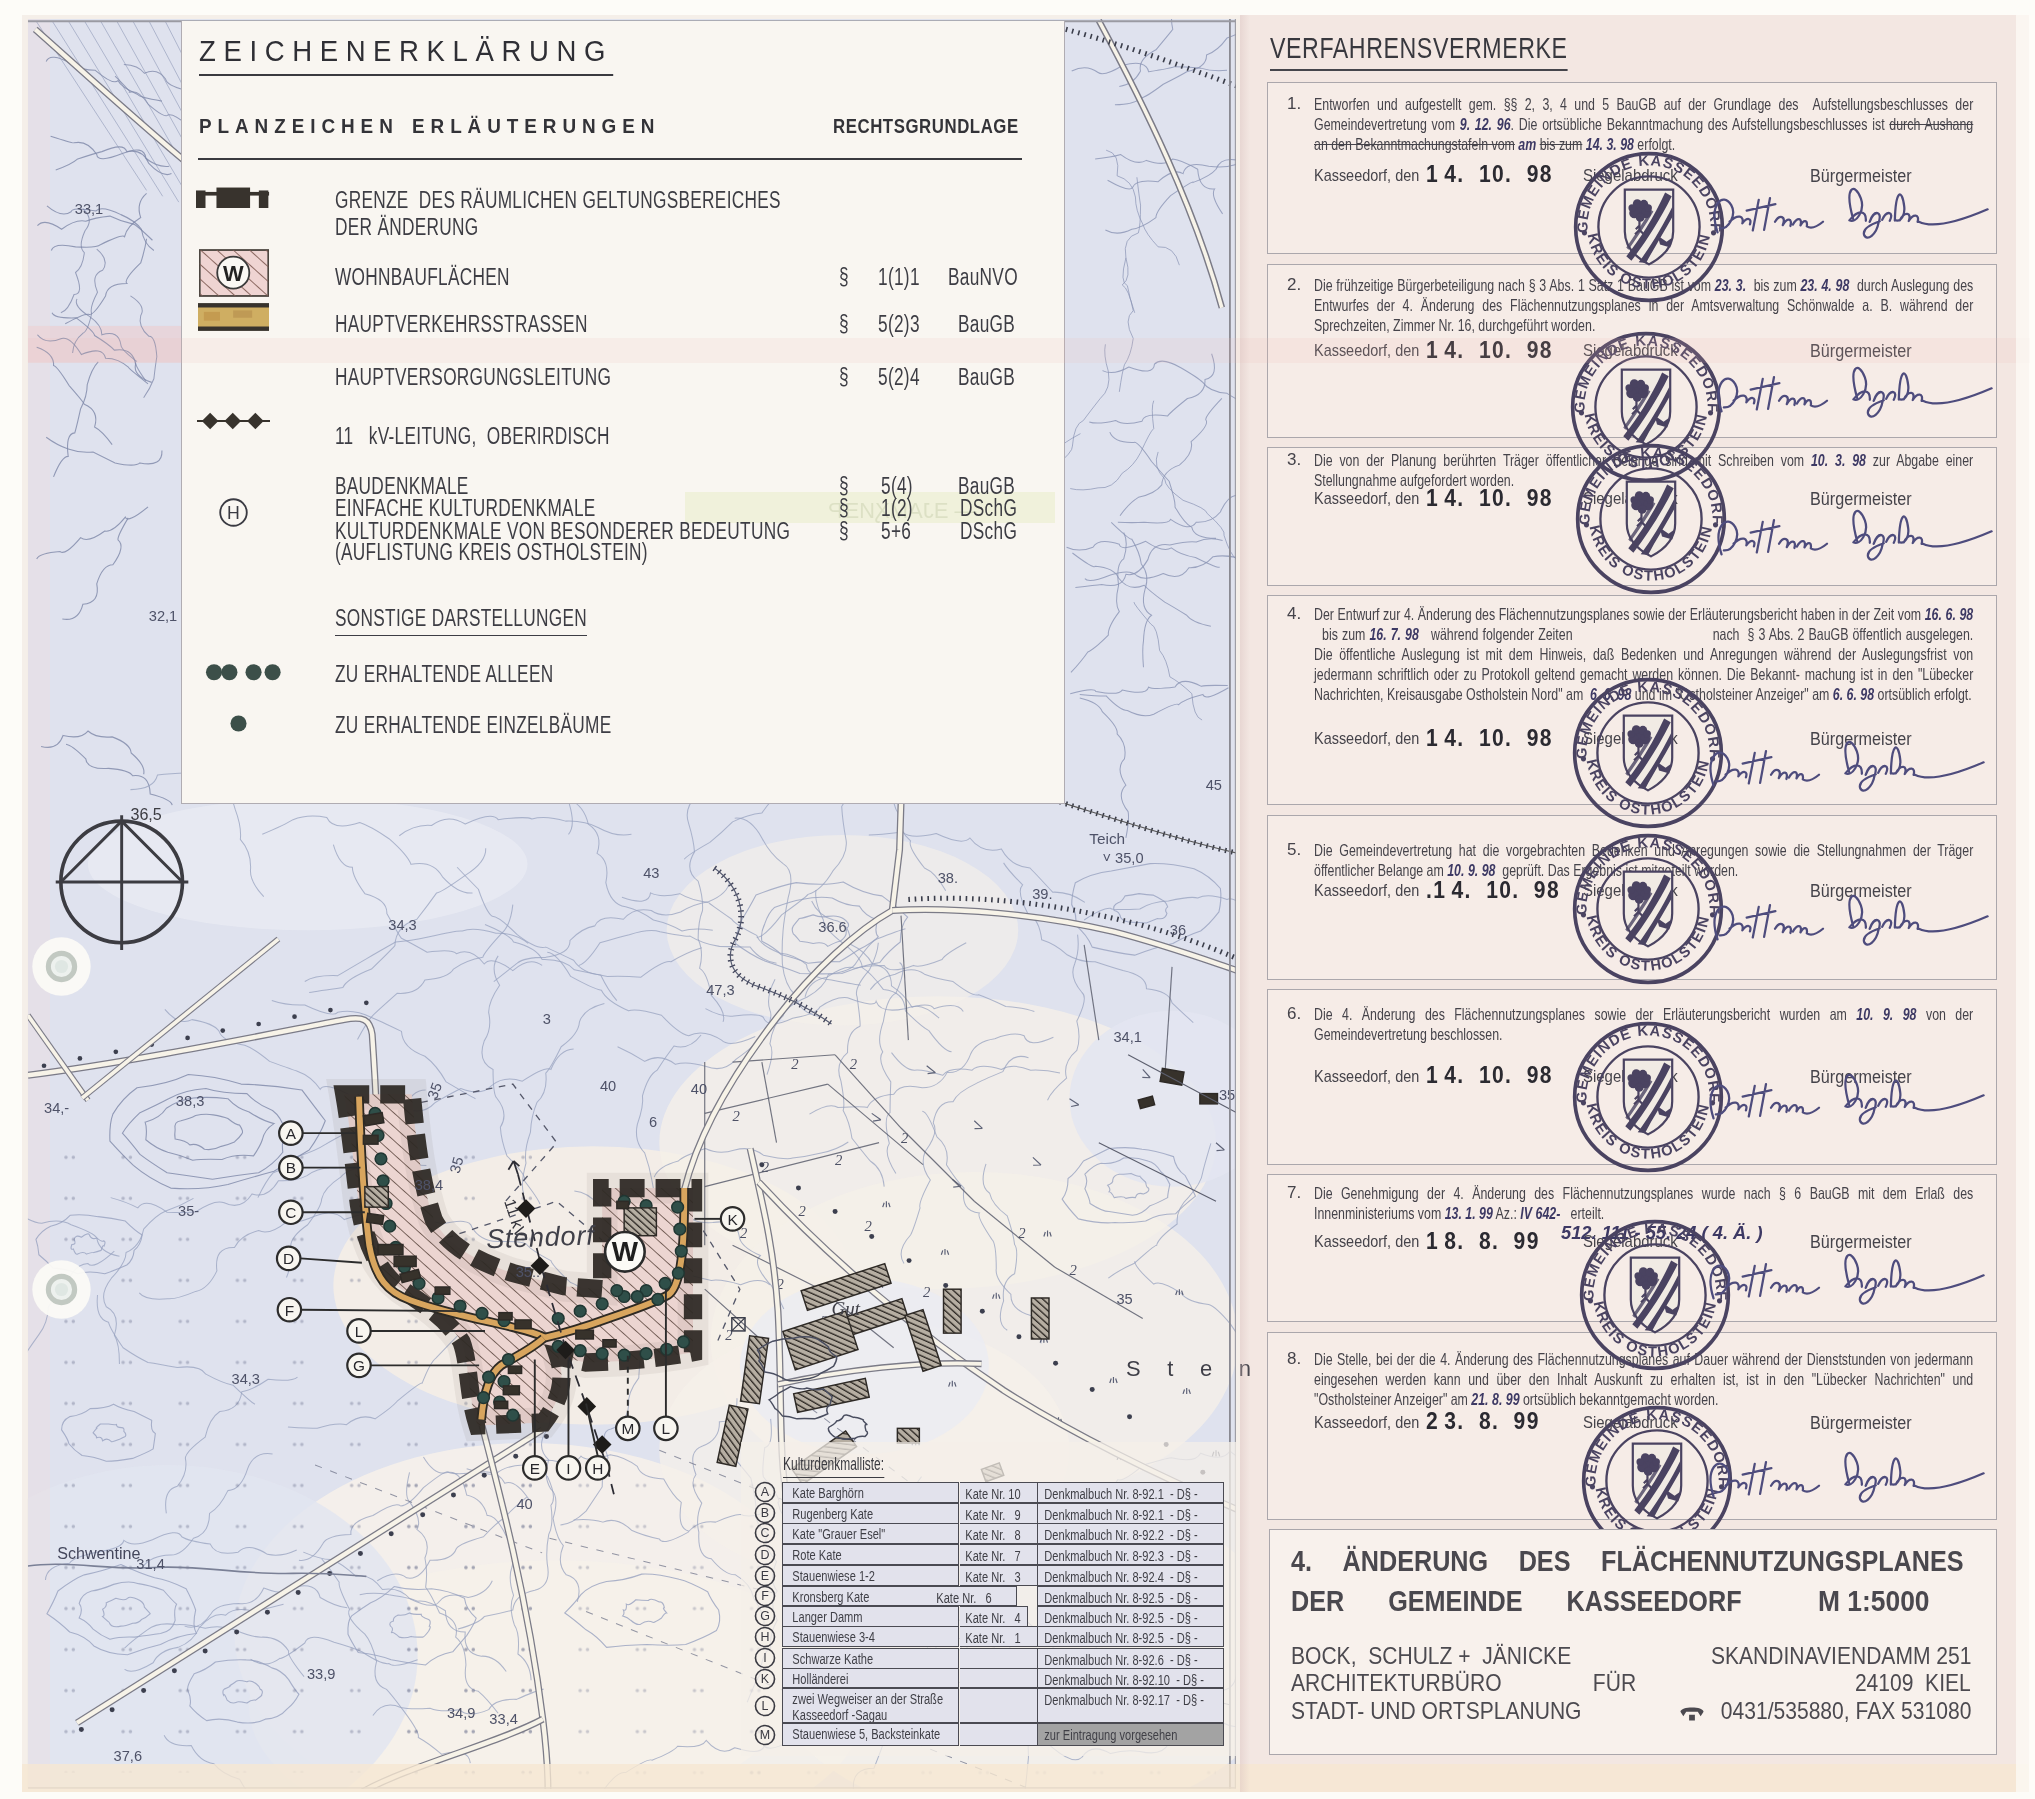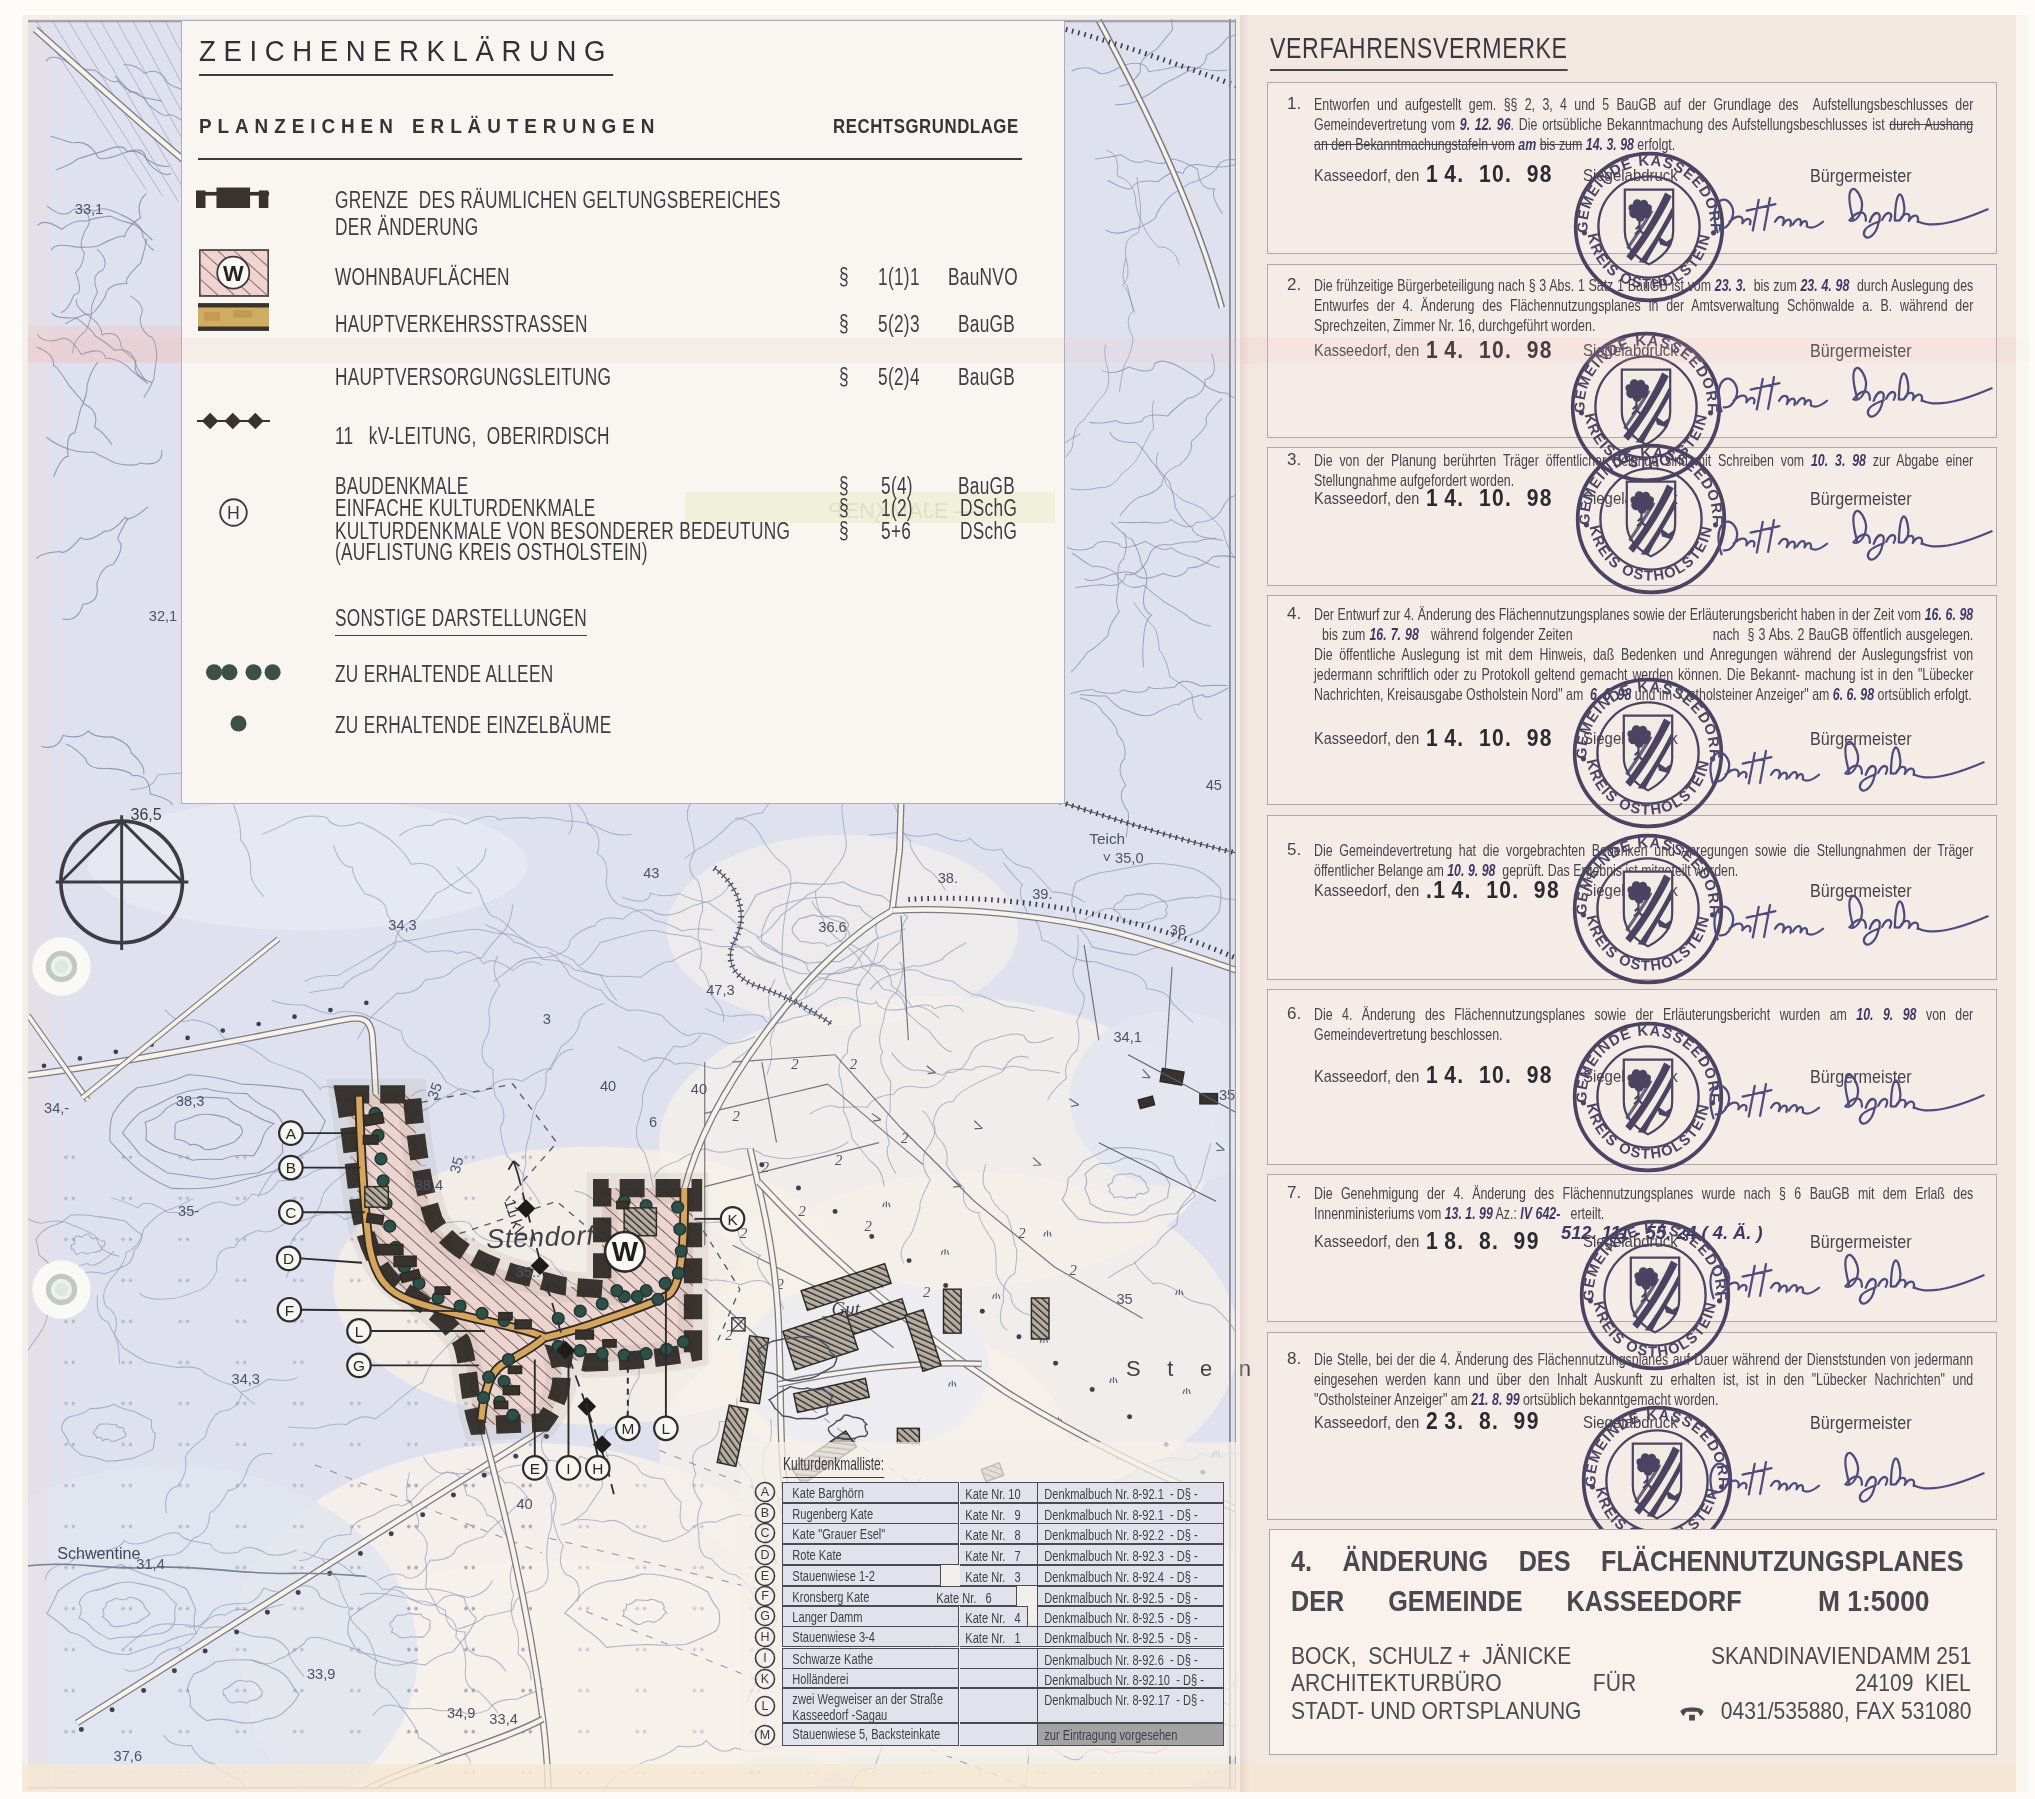--- a/index.html
+++ b/index.html
@@ -894,21 +894,21 @@
     </div>
 <div class="cell" style="left:782px;top:1544px;width:177px;height:20.5px;background:#e2e2ec;border:1.2px solid #4a4a52;">
       <div style="padding:2.2px 0 0 13px;font-size:15.4px;color:#3f3f46;line-height:15.4px;transform:scaleX(.72);transform-origin:0 0;white-space:nowrap;">Rote Kate</div>
     </div>
 <div class="cell" style="left:960px;top:1544px;width:78px;height:20.5px;background:#e2e2ec;border:1.2px solid #4a4a52;border-left:none;">
       <div style="padding:2.2px 0 0 7.3px;font-size:15.4px;color:#3f3f46;transform:scaleX(.72);transform-origin:0 0;white-space:nowrap;">Kate Nr.&nbsp;&nbsp; 7</div>
     </div>
 <div class="cell" style="left:1037px;top:1544px;width:187px;height:20.5px;background:#e2e2ec;border:1.2px solid #4a4a52;border-left:1.2px solid #4a4a52;">
       <div style="padding:2.2px 0 0 8.8px;font-size:15.4px;color:#3f3f46;transform:scaleX(.72);transform-origin:0 0;white-space:nowrap;">Denkmalbuch Nr. 8-92.3 &nbsp;- D§ -</div>
     </div>
-<div class="cell" style="left:782px;top:1565px;width:159px;height:21px;background:#e2e2ec;border:1.2px solid #4a4a52;">
+<div class="cell" style="left:782px;top:1565px;width:177px;height:21px;background:#e2e2ec;border:1.2px solid #4a4a52;">
       <div style="padding:2.2px 0 0 13px;font-size:15.4px;color:#3f3f46;line-height:15.4px;transform:scaleX(.72);transform-origin:0 0;white-space:nowrap;">Stauenwiese 1-2</div>
     </div>
 <div class="cell" style="left:960px;top:1565px;width:78px;height:21px;background:#e2e2ec;border:1.2px solid #4a4a52;border-left:none;">
       <div style="padding:2.2px 0 0 7.3px;font-size:15.4px;color:#3f3f46;transform:scaleX(.72);transform-origin:0 0;white-space:nowrap;">Kate Nr.&nbsp;&nbsp; 3</div>
     </div>
 <div class="cell" style="left:1037px;top:1565px;width:187px;height:21px;background:#e2e2ec;border:1.2px solid #4a4a52;border-left:1.2px solid #4a4a52;">
       <div style="padding:2.2px 0 0 8.8px;font-size:15.4px;color:#3f3f46;transform:scaleX(.72);transform-origin:0 0;white-space:nowrap;">Denkmalbuch Nr. 8-92.4 &nbsp;- D§ -</div>
     </div>
 <div class="cell" style="left:782px;top:1586px;width:177px;height:20px;background:#e2e2ec;border:1.2px solid #4a4a52;">
       <div style="padding:2.2px 0 0 13px;font-size:15.4px;color:#3f3f46;line-height:15.4px;transform:scaleX(.72);transform-origin:0 0;white-space:nowrap;">Kronsberg Kate</div>

